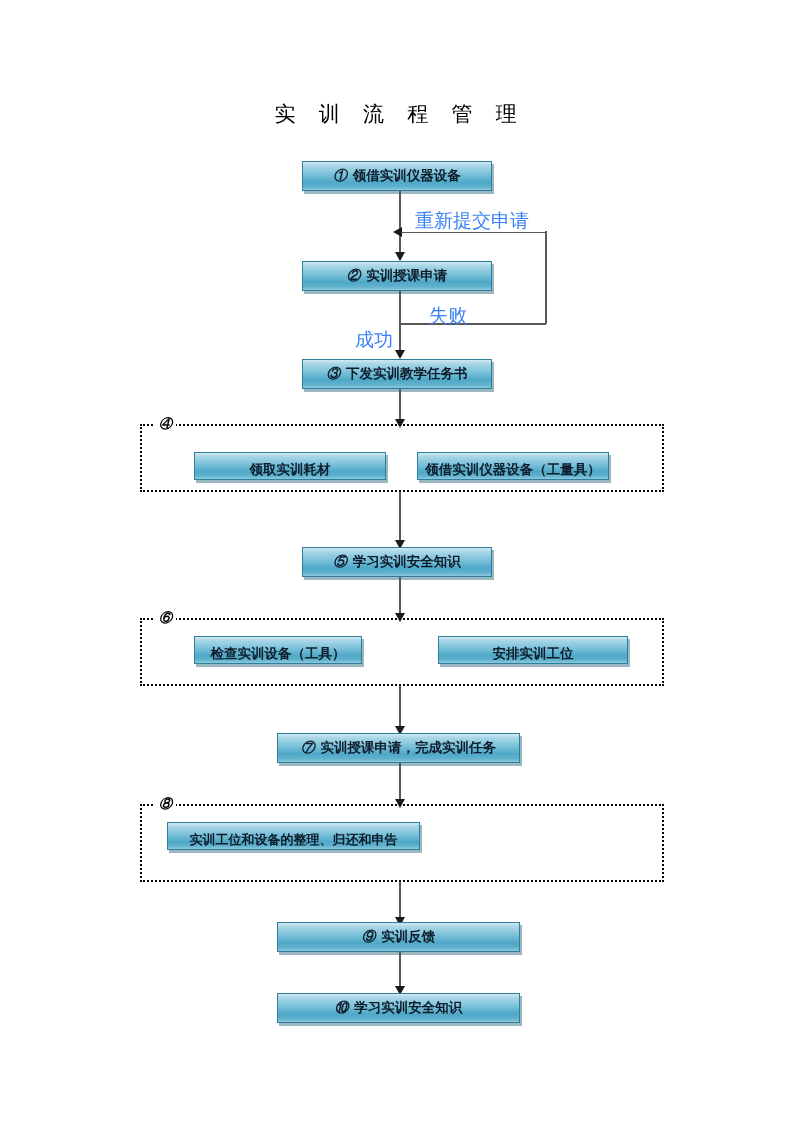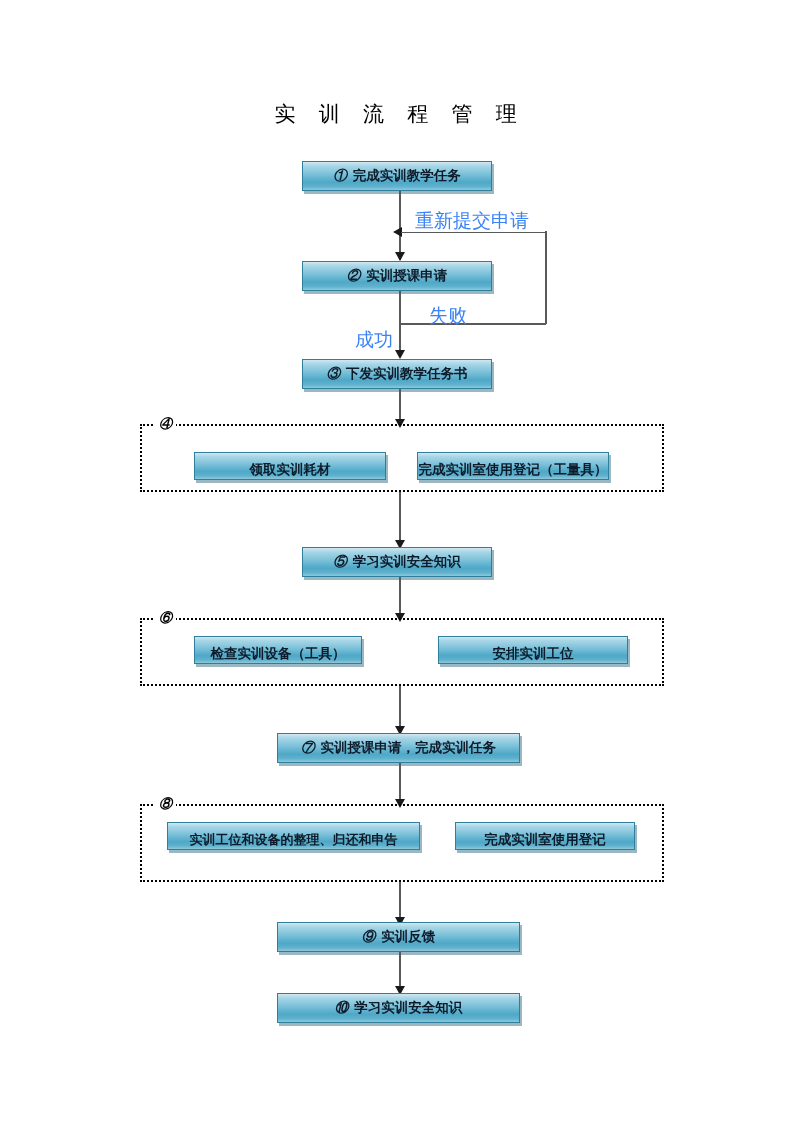--- a/index.html
+++ b/index.html
@@ -122,21 +122,21 @@
 </style>
 </head>
 <body>
 
 <div id="page">
 
   <div class="title">实 训 流 程 管 理</div>
 
   <div class="node" style="left:302px; top:161px; width:190px; height:30px;">
     <span class="num">①</span>
-    <span>完成实训教学任务</span>
+    <span>领借实训仪器设备</span>
   </div>
 
   <div class="vline" style="left:399px; top:191px; height:69px;"></div>
   <div class="arrow-down" style="left:395px; top:252px;"></div>
 
   <div class="arrow-left" style="left:393px; top:227px;"></div>
 
   <div class="hline" style="left:401px; top:231.5px; width:145px;"></div>
   <div class="vline" style="left:544.5px; top:231px; height:93px;"></div>
   <div class="hline" style="left:399px; top:323px; width:147px;"></div>
@@ -162,21 +162,21 @@
   <div class="vline" style="left:399px; top:389px; height:36px;"></div>
   <div class="arrow-down" style="left:395px; top:419px;"></div>
 
   <div class="group" style="left:140px; top:424px; width:524px; height:68px;"></div>
   <div class="group-num" style="left:155px; top:417px;">④</div>
 
   <div class="node sub" style="left:194px; top:452px; width:192px; height:28px;">
     <span>领取实训耗材</span>
   </div>
   <div class="node sub" style="left:417px; top:452px; width:192px; height:28px;">
-    <span>完成实训室使用登记（工量具）</span>
+    <span>领借实训仪器设备（工量具）</span>
   </div>
 
   <div class="vline" style="left:399px; top:492px; height:55px;"></div>
   <div class="arrow-down" style="left:395px; top:540px;"></div>
 
   <div class="node" style="left:302px; top:547px; width:190px; height:30px;">
     <span class="num">⑤</span>
     <span>学习实训安全知识</span>
   </div>
 
@@ -203,23 +203,20 @@
 
   <div class="vline" style="left:399px; top:763px; height:42px;"></div>
   <div class="arrow-down" style="left:395px; top:799px;"></div>
 
   <div class="group" style="left:140px; top:804px; width:524px; height:78px;"></div>
   <div class="group-num" style="left:155px; top:797px;">⑧</div>
 
   <div class="node sub" style="left:167px; top:822px; width:253px; height:28px; font-size:13px;">
     <span>实训工位和设备的整理、归还和申告</span>
   </div>
-  <div class="node sub" style="left:455px; top:822px; width:180px; height:28px;">
-    <span>完成实训室使用登记</span>
-  </div>
 
   <div class="vline" style="left:399px; top:882px; height:42px;"></div>
   <div class="arrow-down" style="left:395px; top:917px;"></div>
 
   <div class="node" style="left:277px; top:922px; width:243px; height:30px;">
     <span class="num">⑨</span>
     <span>实训反馈</span>
   </div>
 
   <div class="vline" style="left:399px; top:952px; height:42px;"></div>

